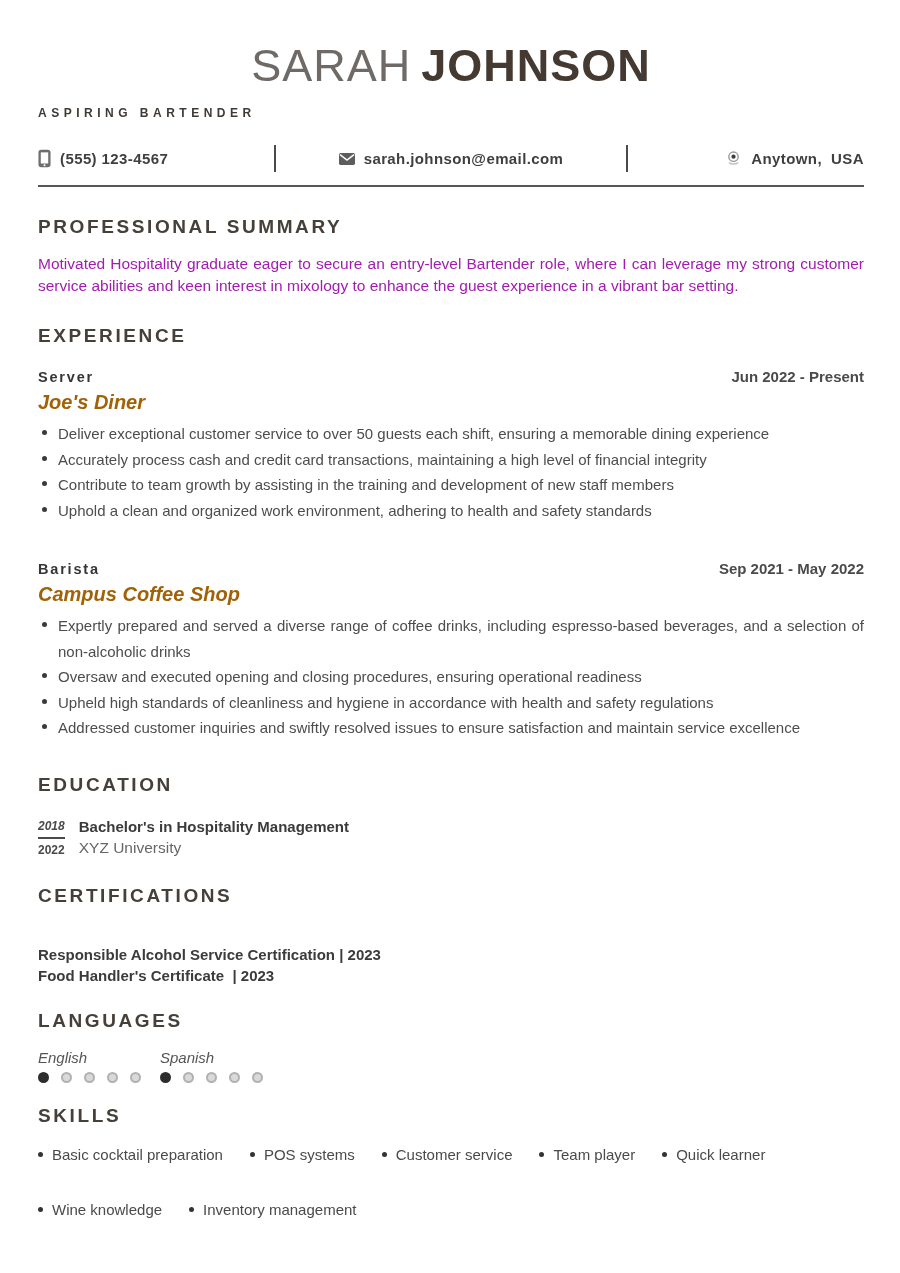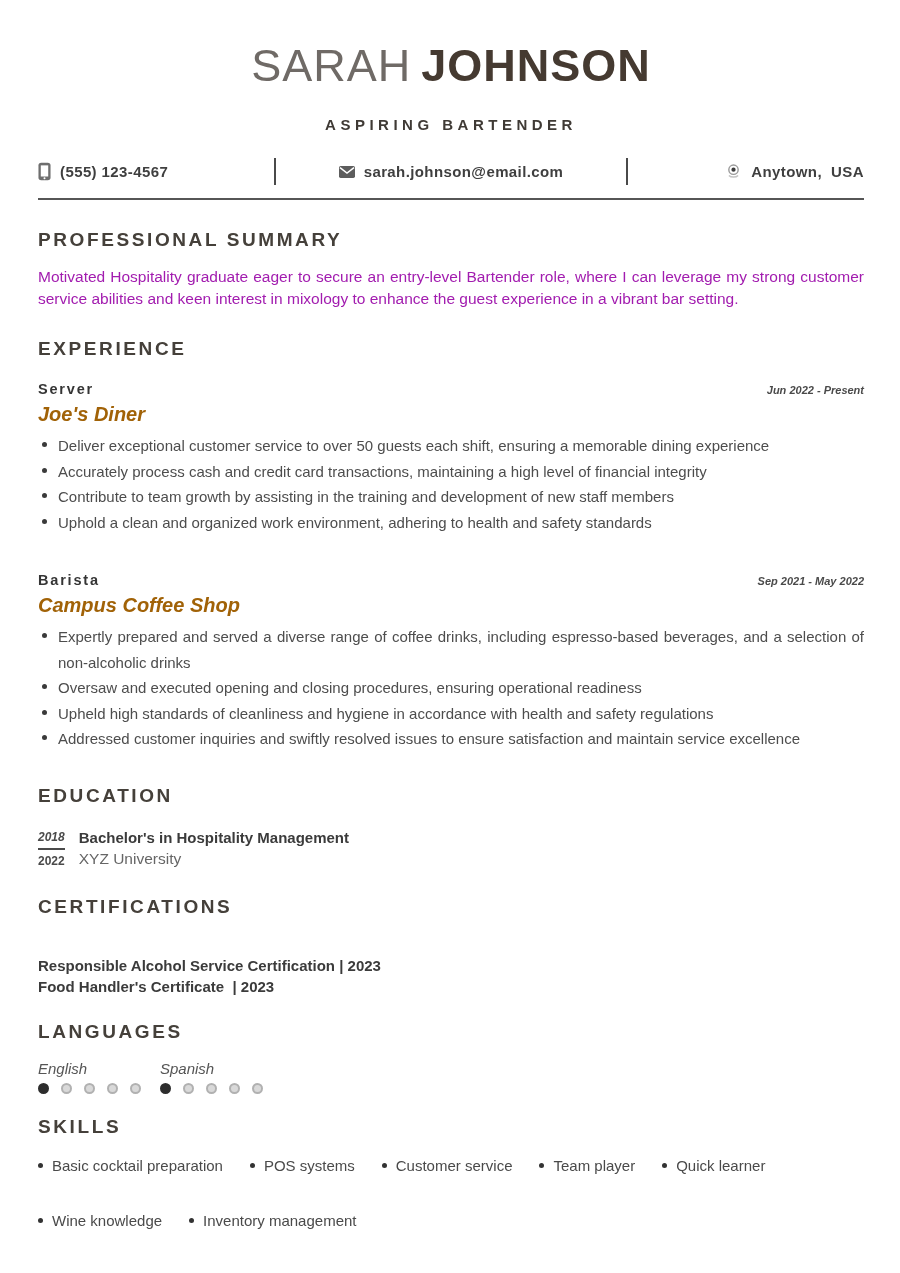--- a/index.html
+++ b/index.html
@@ -10,22 +10,22 @@
     color: #4d4d4d;
     overflow: hidden;
   }
   .page { width: 900px; height: 940px; padding: 42px 36px 0 38px; }
 
   
   .name-line { text-align: center; font-size: 45px; line-height: 1.05; letter-spacing: 1px; }
   .name-first { font-weight: 400; color: #6f6a66; }
   .name-last  { font-weight: 700; color: #453a31; margin-left: 10px; }
   .job-title {
-    text-align: center; margin-top: 27px;
-    font-size: 15px; font-weight: 700; letter-spacing: 4.5px; color: #3f3a35;
+    margin-top: 17px;
+    font-size: 12px; font-weight: 700; letter-spacing: 4.5px; color: #3f3a35;
   }
 
   .contact-row {
     margin-top: 25px;
     display: flex; align-items: center;
   }
   .contact-item { display: flex; align-items: center; gap: 9px;
     font-size: 15px; font-weight: 700; color: #3f3f3f; letter-spacing: 0.4px; white-space: pre; }
   .contact-cell { display: flex; align-items: center; }
   .cell-phone { flex: 1.05; justify-content: flex-start; }
@@ -44,21 +44,21 @@
   .summary-text {
     margin-top: 15px; font-size: 15.5px; line-height: 21.5px; color: #a21caf;
     text-align: justify;
   }
 
   .sec-experience { margin-top: 29px; }
   .job { margin-top: 21px; }
   .job + .job { margin-top: 37px; }
   .job-head { display: flex; align-items: baseline; justify-content: space-between; }
   .job-role { font-size: 14.5px; font-weight: 700; letter-spacing: 1.8px; color: #353535; }
-  .job-dates { font-size: 11px; font-weight: 700; color: #4a4a4a; font-style: italic; }
+  .job-dates { font-size: 15px; font-weight: 700; color: #4a4a4a; }
   .job-company { margin-top: 6px; font-size: 20px; font-weight: 700; font-style: italic; color: #a16207; }
   .job-bullets { margin-top: 7px; list-style: none; }
   .job-bullets li {
     position: relative; padding-left: 20px;
     font-size: 15px; line-height: 25.5px; color: #4d4d4d; text-align: justify;
   }
   .job-bullets li::before {
     content: ""; position: absolute; left: 4px; top: 9px;
     width: 5px; height: 5px; border-radius: 50%; background: #3a3a3a;
   }

